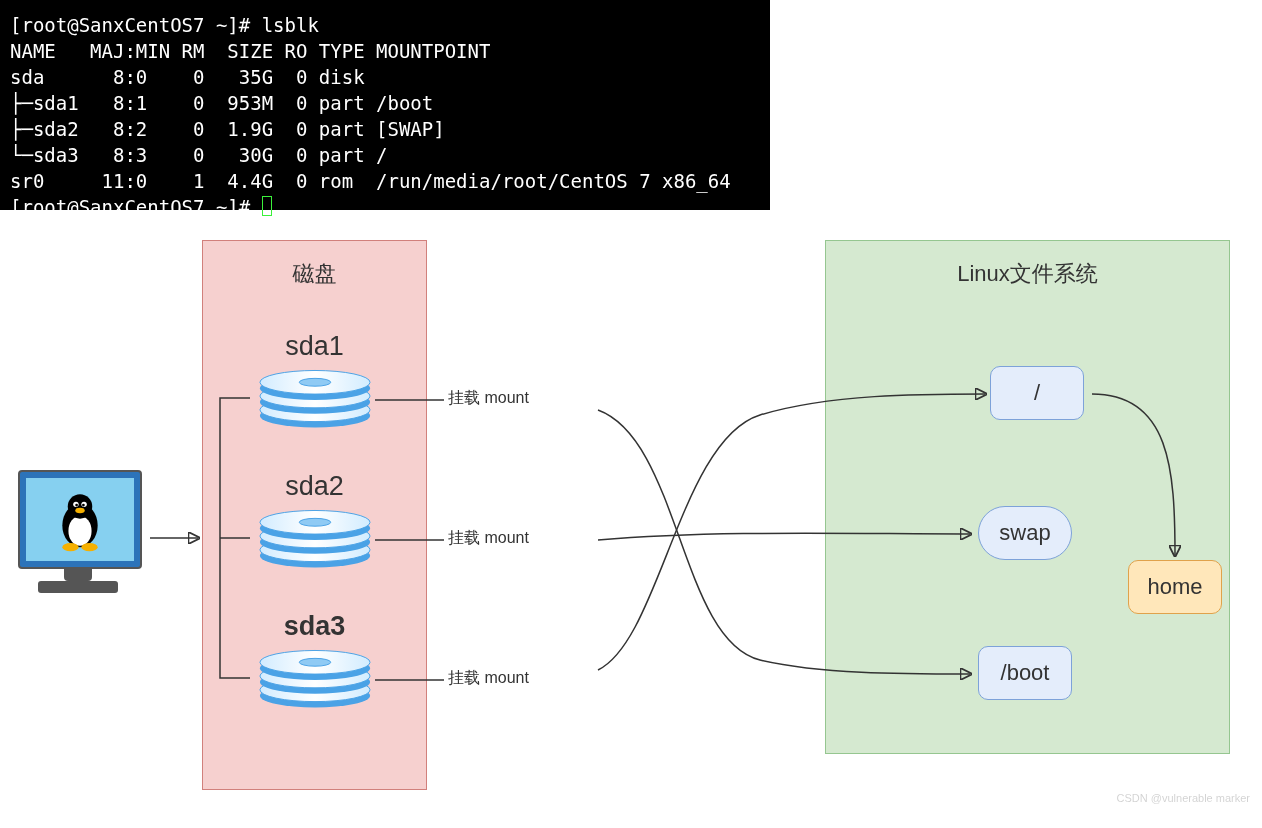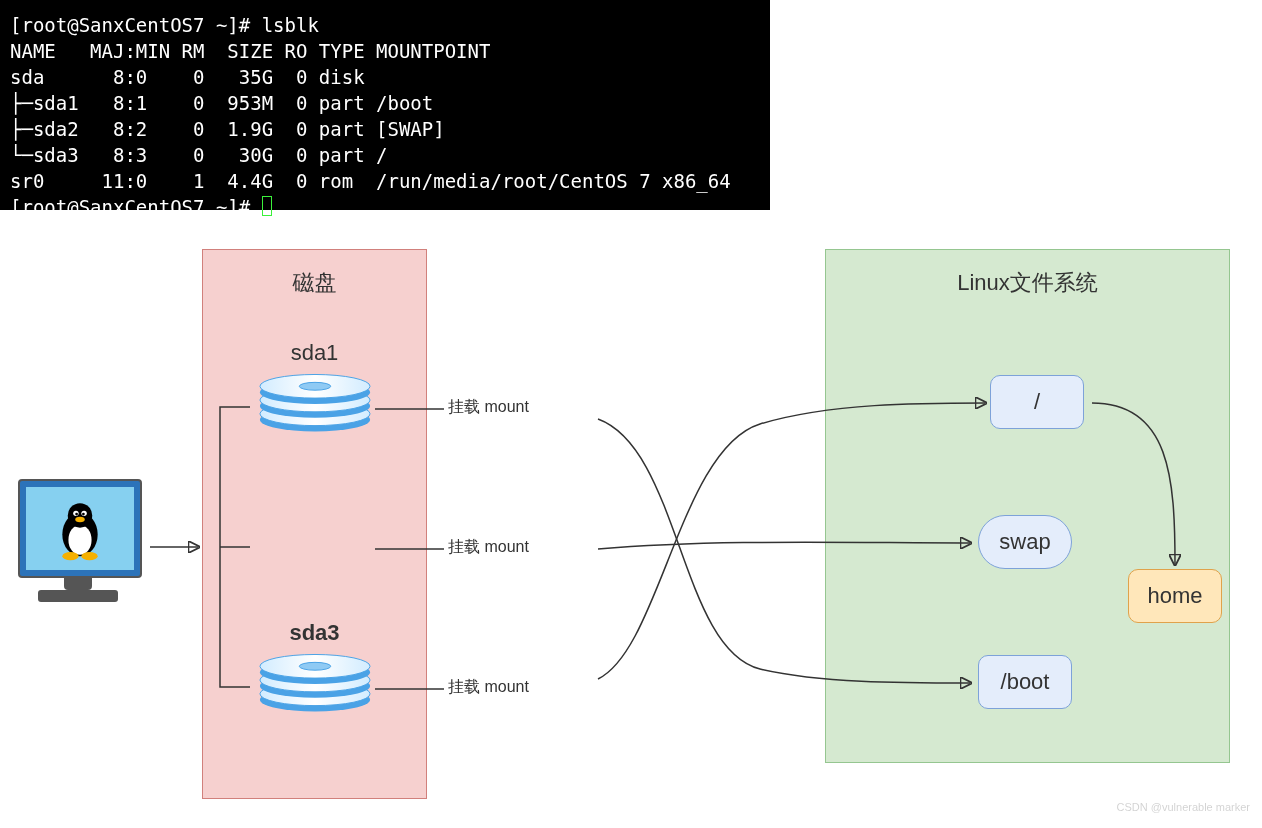--- a/index.html
+++ b/index.html
@@ -35,21 +35,21 @@
     height: 20px;
     border: 1px solid #3bf13b;
     box-sizing: border-box;
     vertical-align: -2px;
   }
 
   
   .diagram {
     position: absolute;
     left: 0;
-    top: 249px;
+    top: 240px;
     width: 1262px;
     height: 570px;
   }
 
   
   .computer {
     position: absolute;
     left: 8px;
     top: 230px;
     width: 140px;
@@ -119,21 +119,21 @@
 
   
   .disk-stack {
     position: absolute;
     left: 50%;
     transform: translateX(-50%);
     width: 120px;
     text-align: center;
   }
   .disk-stack .label {
-    font-size: 22px;
+    font-size: 27px;
     margin-bottom: 6px;
     color: #333;
   }
   .platters svg { width: 118px; height: 62px; display: block; margin: 0 auto; }
   .d1 { top: 90px; }
   .d2 { top: 230px; }
   .d3 { top: 370px; font-weight: bold; }
 
   
   .mount-label {
@@ -264,20 +264,34 @@
           <ellipse cx="60" cy="42" rx="56" ry="12" fill="url(#g1)" stroke="#4aa2e6"></ellipse>
           <ellipse cx="60" cy="34" rx="56" ry="12" fill="#4aa2e6"></ellipse>
           <ellipse cx="60" cy="28" rx="56" ry="12" fill="url(#g1)" stroke="#4aa2e6"></ellipse>
           <ellipse cx="60" cy="20" rx="56" ry="12" fill="#4aa2e6"></ellipse>
           <ellipse cx="60" cy="14" rx="56" ry="12" fill="url(#g1)" stroke="#4aa2e6"></ellipse>
           <ellipse cx="60" cy="14" rx="16" ry="4" fill="#8fcaf4" stroke="#4aa2e6"></ellipse>
         </svg>
       </span>
     </div>
 
+    <div class="disk-stack d2">
+      <div class="label">sda2</div>
+      <span class="platters">
+        <svg viewBox="0 0 120 62">
+          <ellipse cx="60" cy="48" rx="56" ry="12" fill="#4aa2e6"></ellipse>
+          <ellipse cx="60" cy="42" rx="56" ry="12" fill="url(#g1)" stroke="#4aa2e6"></ellipse>
+          <ellipse cx="60" cy="34" rx="56" ry="12" fill="#4aa2e6"></ellipse>
+          <ellipse cx="60" cy="28" rx="56" ry="12" fill="url(#g1)" stroke="#4aa2e6"></ellipse>
+          <ellipse cx="60" cy="20" rx="56" ry="12" fill="#4aa2e6"></ellipse>
+          <ellipse cx="60" cy="14" rx="56" ry="12" fill="url(#g1)" stroke="#4aa2e6"></ellipse>
+          <ellipse cx="60" cy="14" rx="16" ry="4" fill="#8fcaf4" stroke="#4aa2e6"></ellipse>
+        </svg>
+      </span>
+    </div>
 
     <div class="disk-stack d3">
       <div class="label">sda3</div>
       <span class="platters">
         <svg viewBox="0 0 120 62">
           <ellipse cx="60" cy="48" rx="56" ry="12" fill="#4aa2e6"></ellipse>
           <ellipse cx="60" cy="42" rx="56" ry="12" fill="url(#g1)" stroke="#4aa2e6"></ellipse>
           <ellipse cx="60" cy="34" rx="56" ry="12" fill="#4aa2e6"></ellipse>
           <ellipse cx="60" cy="28" rx="56" ry="12" fill="url(#g1)" stroke="#4aa2e6"></ellipse>
           <ellipse cx="60" cy="20" rx="56" ry="12" fill="#4aa2e6"></ellipse>

